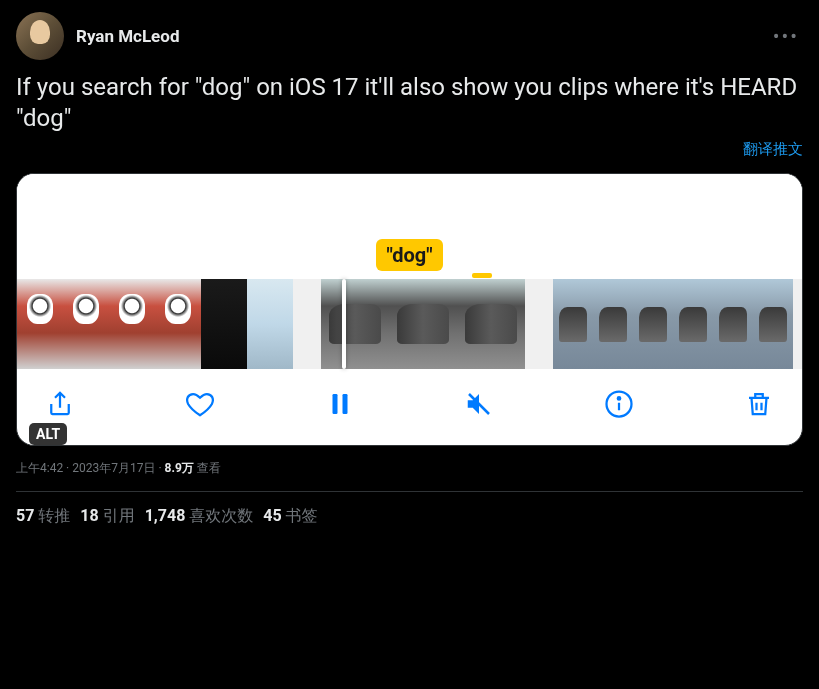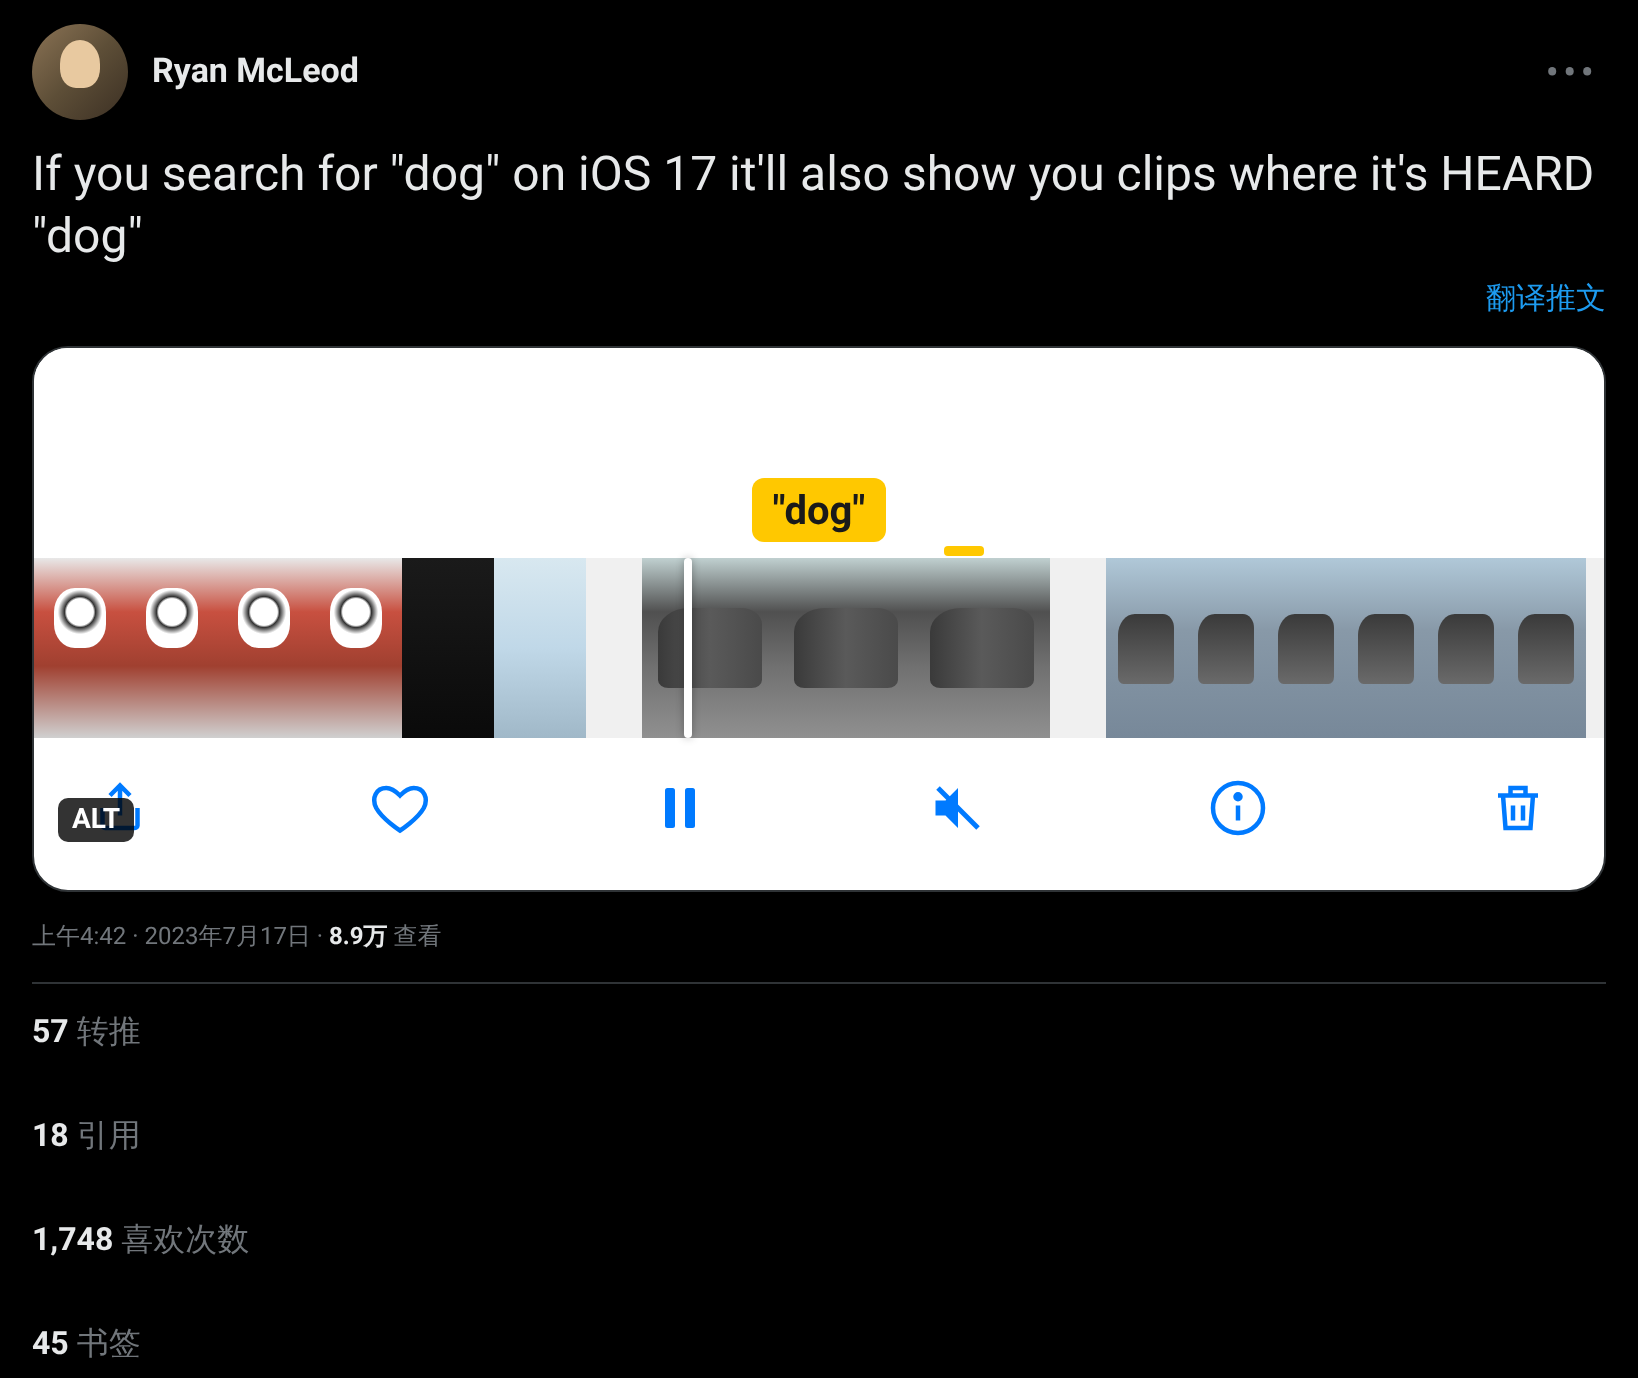--- a/index.html
+++ b/index.html
@@ -189,21 +189,21 @@
     padding: 20px 28px 26px;
   }
   .tool-icon {
     width: 30px;
     height: 30px;
     color: #007aff;
   }
   .alt-badge {
     position: absolute;
     left: 12px;
-    bottom: 24px;
+    bottom: 0;
     background: rgba(0,0,0,0.8);
     color: #fff;
     font-size: 14px;
     font-weight: 700;
     padding: 3px 7px;
     border-radius: 5px;
   }
   .meta-line {
     margin-top: 14px;
     font-size: 12px;
@@ -213,25 +213,24 @@
     color: #e7e9ea;
     font-weight: 700;
   }
   .divider {
     border: none;
     border-top: 1px solid #2f3336;
     margin-top: 14px;
   }
   .stats {
     display: flex;
-    gap: 31px;
+    gap: 10px;
     padding-top: 14px;
     font-size: 16px;
     color: #71767b;
-    flex-direction: column;
   }
   .stats .num {
     color: #e7e9ea;
     font-weight: 700;
   }
 </style>
 </head>
 <body>
 
 <div class="tweet">

